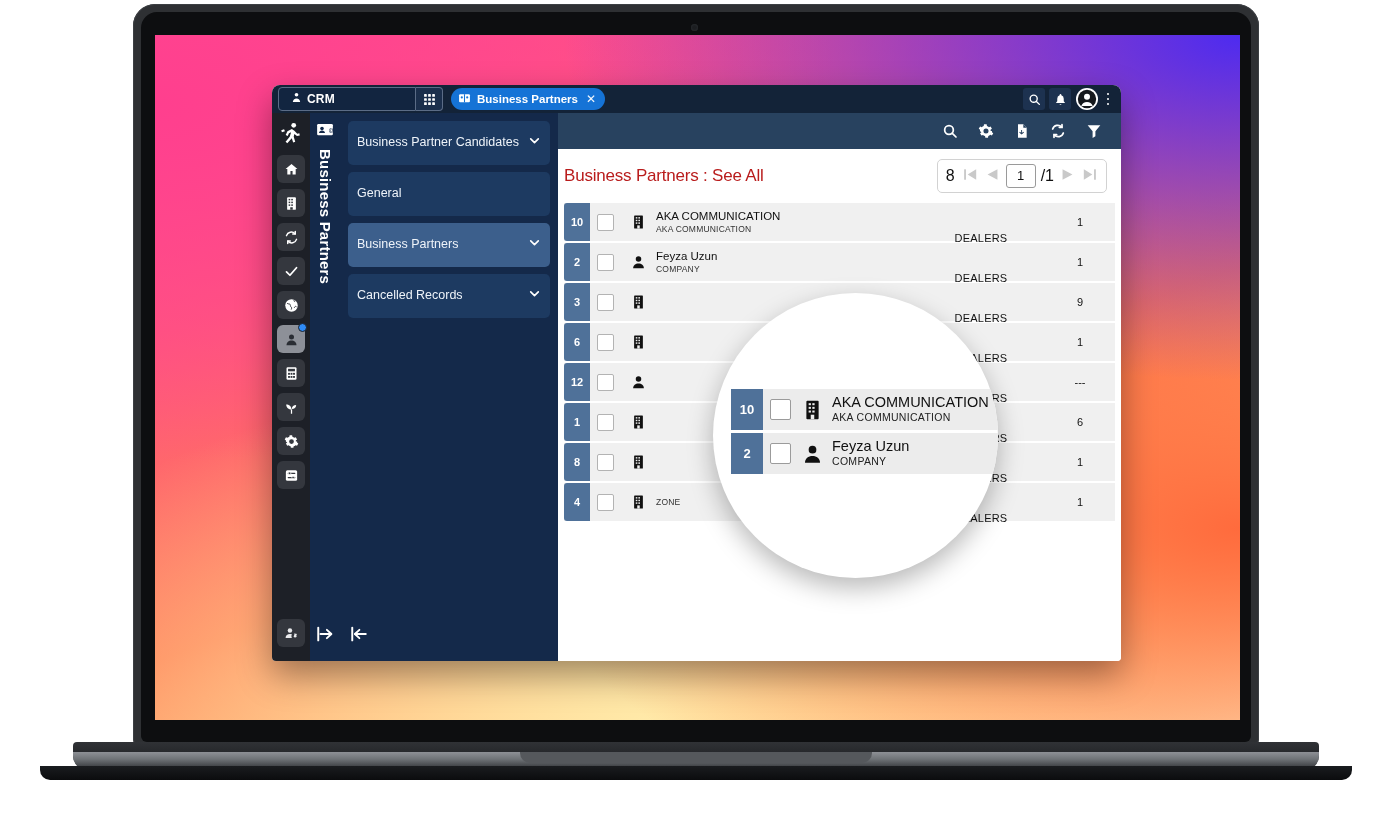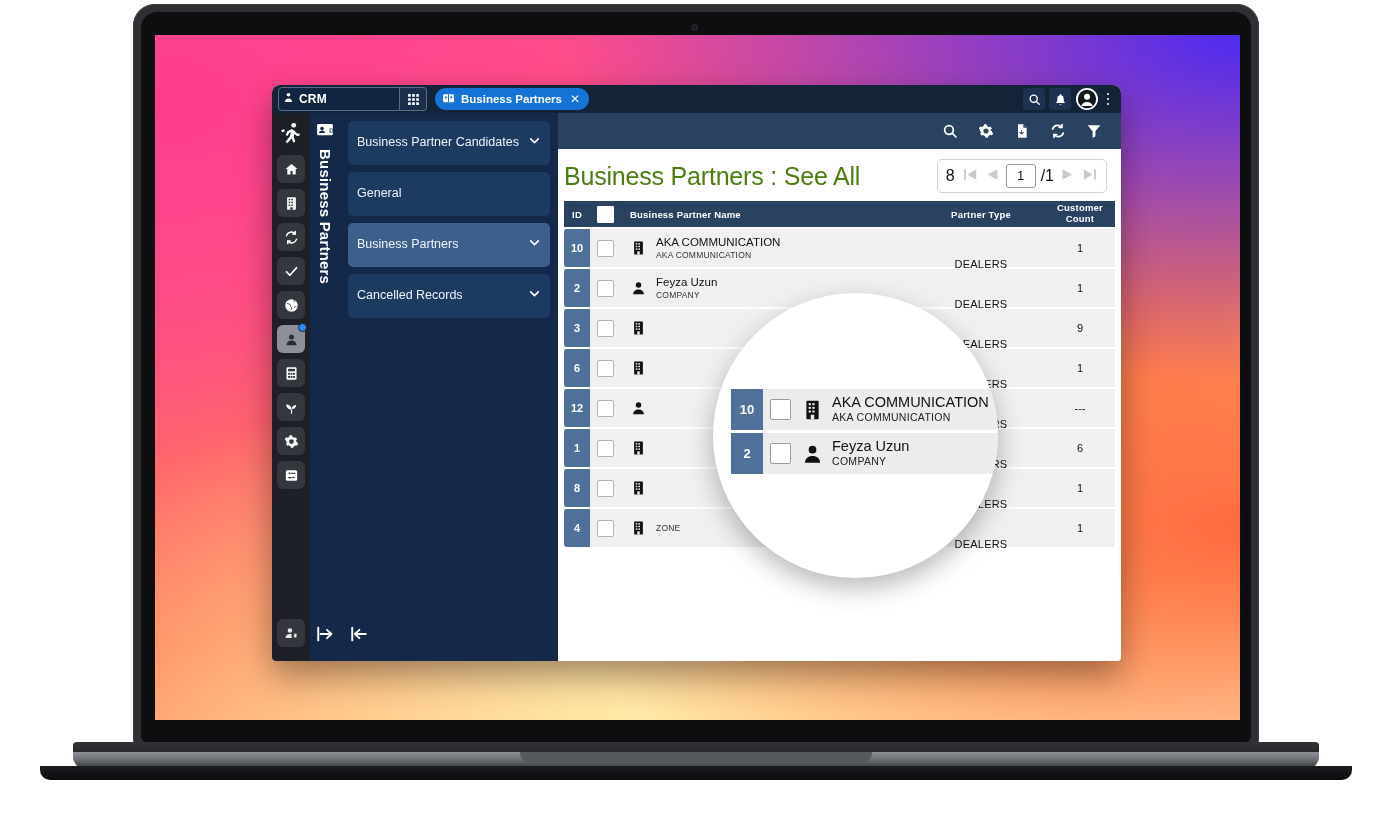--- a/index.html
+++ b/index.html
@@ -62,21 +62,21 @@
     display:flex;flex-direction:column;
   }
 
   
   .titlebar{
     height:28px;flex:0 0 28px;background:#132338;display:flex;align-items:center;
     padding:0 6px;gap:0;
   }
   .crm-pill{
     height:22px;min-width:112px;background:#122540;border:1px solid #5b6c86;
-    border-radius:4px 0 0 4px;display:flex;align-items:center;gap:5px;padding:0 4px;
+    border-radius:4px 0 0 4px;display:flex;align-items:center;gap:5px;padding:0 12px;
     color:#fff;font-size:12px;font-weight:700;letter-spacing:.2px;
   }
   .grid-btn{
     height:22px;width:26px;background:#1b2f4c;border:1px solid #5b6c86;border-left:none;
     border-radius:0 4px 4px 0;display:flex;align-items:center;justify-content:center;
   }
   .tab-pill{
     margin-left:8px;height:22px;background:#1573d6;border-radius:11px;
     display:flex;align-items:center;gap:6px;padding:0 9px 0 7px;
     color:#fff;font-size:11.5px;font-weight:700;
@@ -138,21 +138,21 @@
   .main{flex:1 1 auto;min-width:0;display:flex;flex-direction:column;background:#ffffff;}
   .main-toolbar{
     height:36px;flex:0 0 36px;background:#28425f;display:flex;align-items:center;
     justify-content:flex-end;gap:18px;padding-right:18px;
   }
   .mt-ico{width:18px;height:18px;display:flex;align-items:center;justify-content:center;}
 
   .main-head{
     flex:0 0 auto;padding:10px 14px 8px 6px;display:flex;align-items:center;justify-content:space-between;
   }
-  .page-title{font-size:25px;color:#4d7c0f;font-weight:400;letter-spacing:-.2px;}
+  .page-title{font-size:17px;color:#b91c1c;font-weight:400;letter-spacing:-.2px;}
   .pager{
     border:1px solid #d2d2d2;border-radius:5px;height:32px;display:flex;align-items:center;
     gap:5px;padding:0 8px;background:#fff;
   }
   .pager .count{font-size:16px;color:#111;font-weight:400;margin-right:2px;}
   .pager .sep{font-size:16px;color:#111;}
   .pg-input{
     width:28px;height:22px;border:1px solid #9a9a9a;border-radius:3px;background:#fff;
     text-align:center;font-size:13px;color:#111;line-height:21px;
   }
@@ -520,32 +520,20 @@
                 <svg width="17" height="17" viewBox="0 0 24 24" fill="#c9c9c9">
                     <rect x="18.4" y="4.5" width="2.6" height="15" rx=".6"></rect>
                     <path d="M4 4.5v15l12-7.5z"></path>
                   </svg>
               </span>
             </div>
           </div>
 
           <div class="table-wrap">
 
-            <div class="thead">
-              <div class="c-id">ID</div>
-              <div class="c-chk">
-                  <span class="hchk"></span>
-                </div>
-              <div class="c-name">Business Partner Name</div>
-              <div class="c-type">Partner Type</div>
-              <div class="c-cnt">
-                <div>Customer</div>
-                <div>Count</div>
-              </div>
-            </div>
 
             <div id="rows">
                 <div class="row">
                   <div class="c-id">10</div>
                   <div class="c-chk">
                     <span class="rchk"></span>
                   </div>
                   <div class="c-name">
                     <span class="ent-ico">
                       <svg width="15" height="16" viewBox="0 0 24 24" fill="#111111">

